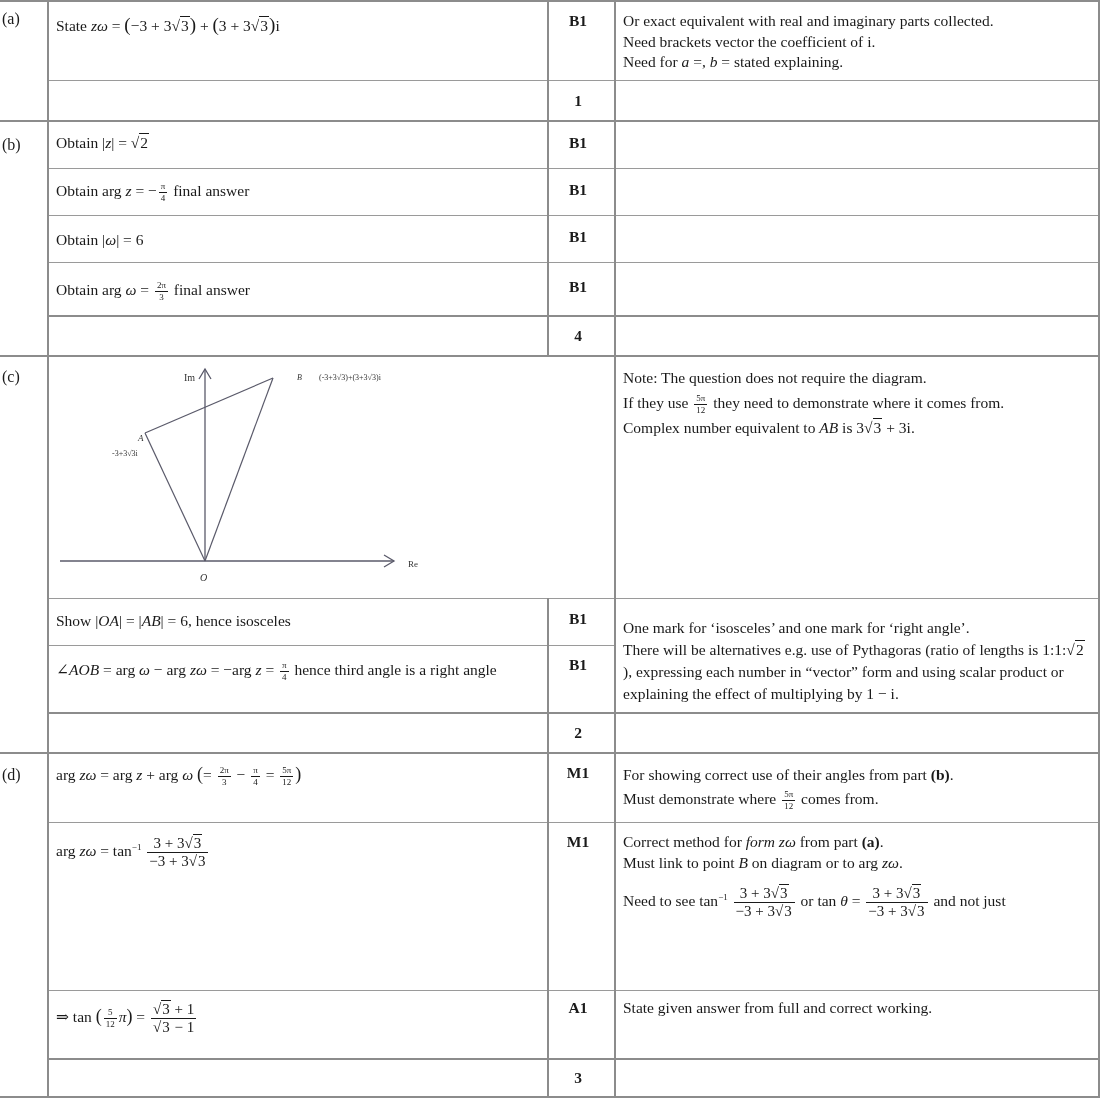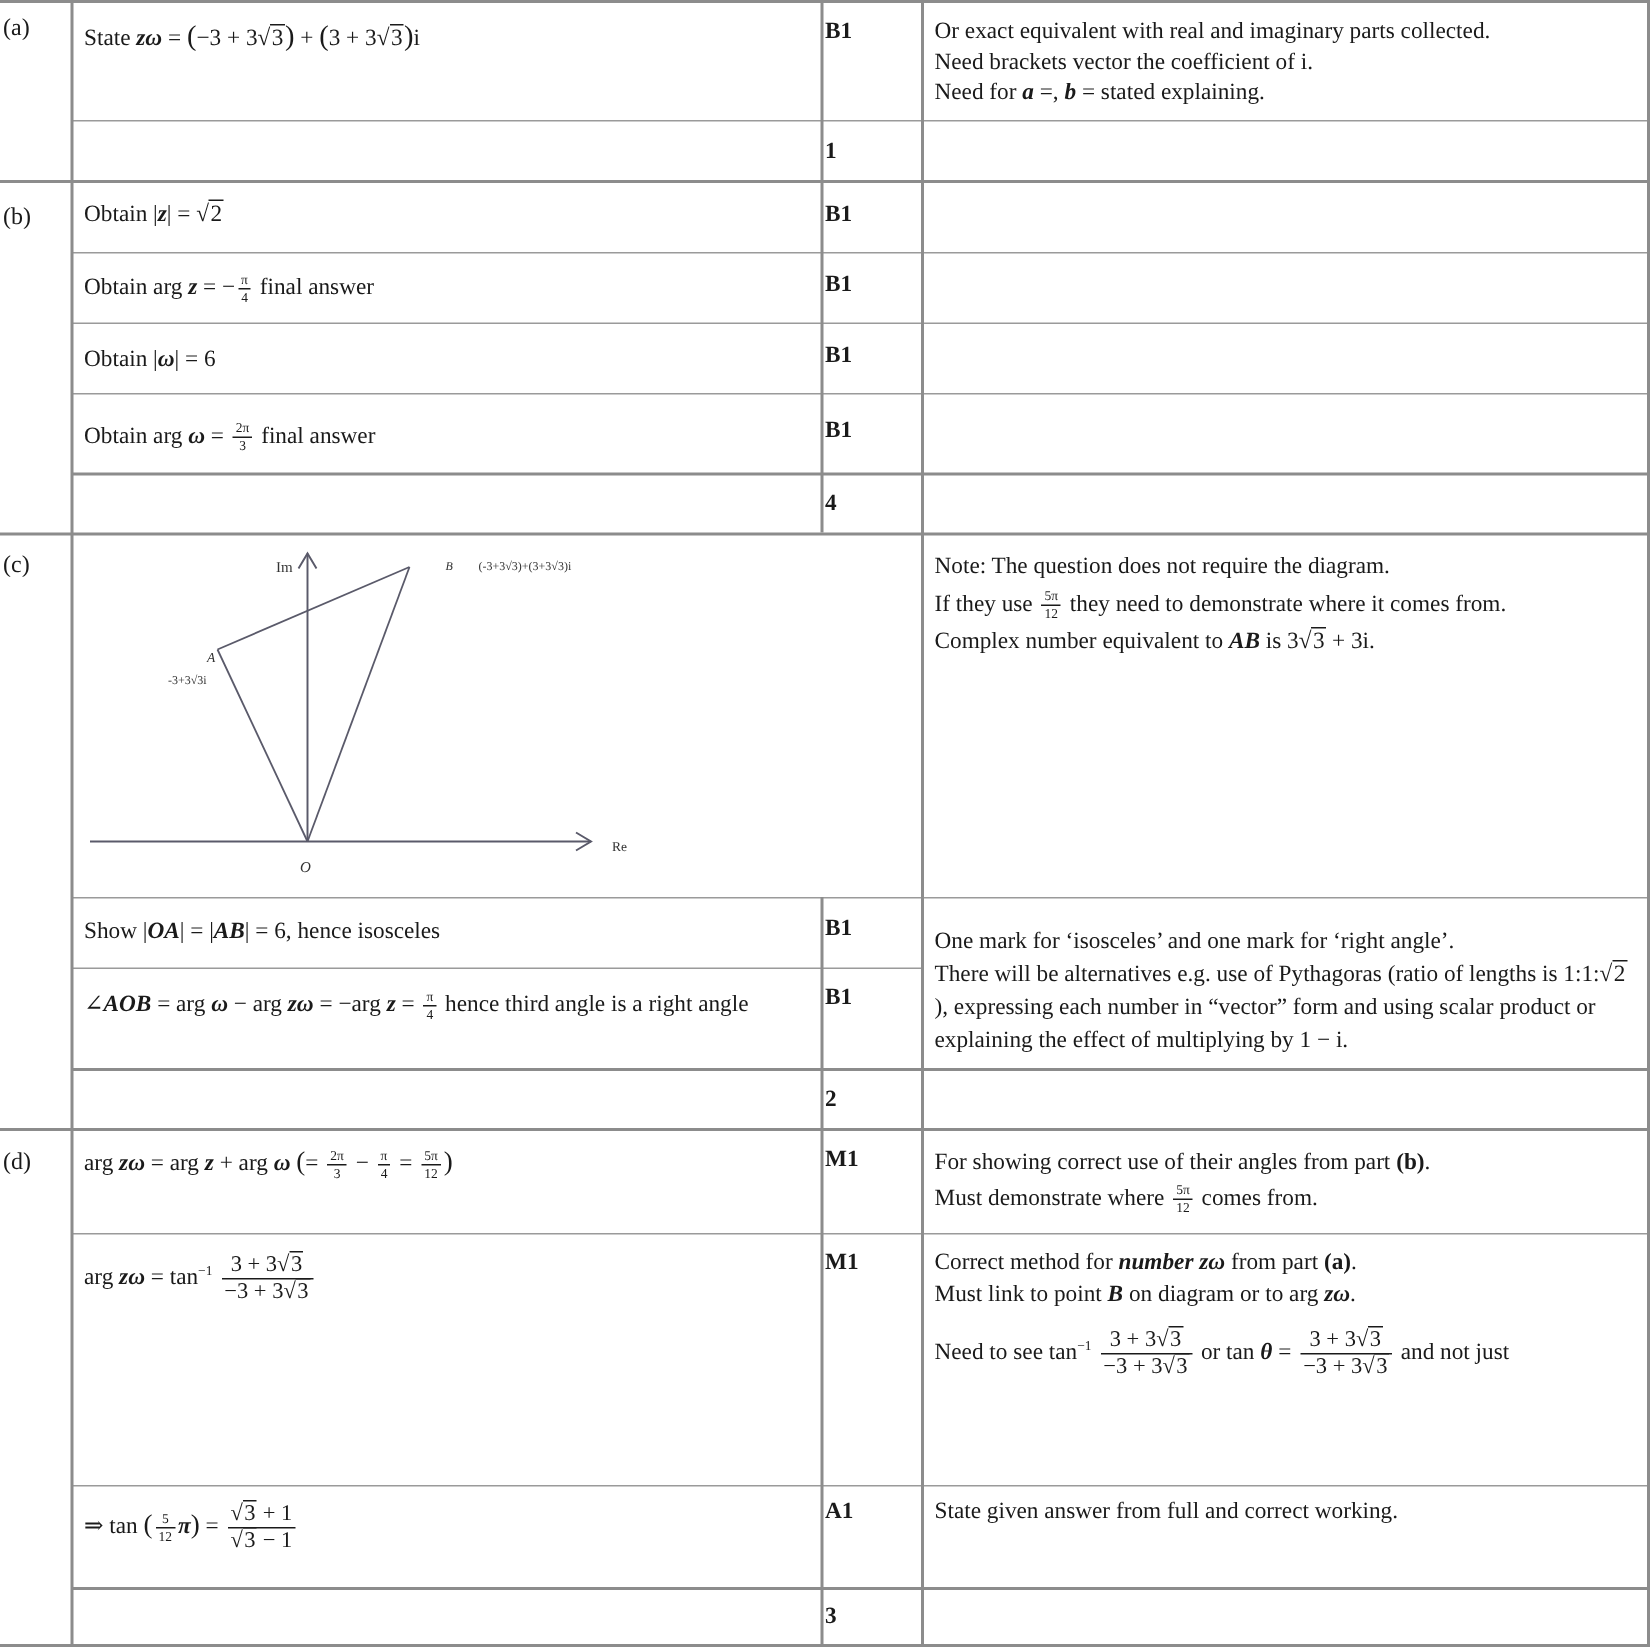--- a/index.html
+++ b/index.html
@@ -8,23 +8,23 @@
     font-family: "Liberation Serif", "DejaVu Serif", serif;
     color: #1a1a1a; font-size: 15px;
   }
   .grid { position: absolute; left: 0; top: 0; width: 1100px; height: 1098px; }
   .hl { position: absolute; height: 0; border-top: 2px solid #8c8c8c; }
   .hl.thin { border-top: 1px solid #9a9a9a; }
   .vl { position: absolute; width: 0; border-left: 2px solid #8c8c8c; }
   .cell { position: absolute; box-sizing: border-box; }
   .part { left: 2px; width: 44px; padding-top: 6px; font-size: 16px; }
   .ans { left: 56px; width: 488px; font-size: 15.5px; }
-  .mark { left: 550px; width: 56px; text-align: left; font-weight: bold; font-size: 15.5px; }
+  .mark { left: 550px; width: 56px; text-align: center; font-weight: bold; font-size: 15.5px; }
   .guide { left: 623px; width: 474px; font-size: 15.5px; line-height: 20.5px; }
-  .i { font-style: italic; font-weight: bold; }
+  .i { font-style: italic; }
   .b { font-weight: bold; }
   .frac { display: inline-block; vertical-align: middle; text-align: center; line-height: 1; margin: 0 2px; }
   .frac > span { display: block; }
   .frac .num { border-bottom: 1px solid #1a1a1a; padding: 0 2px 1px; }
   .frac .den { padding: 1px 2px 0; }
   .frac.small { font-size: 9px; }
   .frac.big { font-size: 15px; }
   .sqrt { border-top: 1px solid #1a1a1a; padding: 0 1px; }
   .sup { font-size: 9px; vertical-align: super; }
   svg text { font-family: "Liberation Serif", "DejaVu Serif", serif; }
@@ -149,21 +149,21 @@
 <div class="cell guide" style="top:763px;line-height:24px">
   <div>For showing correct use of their angles from part <span class="b">(b)</span>.</div>
   <div>Must demonstrate where <span class="frac small"><span class="num">5π</span><span class="den">12</span></span> comes from.</div>
 </div>
 
 <div class="cell ans" style="top:836px">
   arg <span class="i">zω</span> = tan<span class="sup">−1</span> <span class="frac big"><span class="num">3 + 3√<span class="sqrt">3</span></span><span class="den">−3 + 3√<span class="sqrt">3</span></span></span>
 </div>
 <div class="cell mark" style="top:833px">M1</div>
 <div class="cell guide" style="top:832px">
-  <div>Correct method for <span class="i">number</span> <span class="i">zω</span> from part <span class="b">(a)</span>.</div>
+  <div>Correct method for <span class="i">form</span> <span class="i">zω</span> from part <span class="b">(a)</span>.</div>
   <div>Must link to point <span class="i">B</span> on diagram or to arg <span class="i">zω</span>.</div>
   <div style="margin-top:6px;line-height:36px">Need to see tan<span class="sup">−1</span> <span class="frac big"><span class="num">3 + 3√<span class="sqrt">3</span></span><span class="den">−3 + 3√<span class="sqrt">3</span></span></span> or tan <span class="i">θ</span> = <span class="frac big"><span class="num">3 + 3√<span class="sqrt">3</span></span><span class="den">−3 + 3√<span class="sqrt">3</span></span></span> and not just</div>
 </div>
 
 <div class="cell ans" style="top:1002px">
   ⇒ tan <span style="font-size:18px">(</span><span class="frac small"><span class="num">5</span><span class="den">12</span></span><span class="i">π</span><span style="font-size:18px">)</span> = <span class="frac big"><span class="num">√<span class="sqrt">3</span> + 1</span><span class="den">√<span class="sqrt">3</span> − 1</span></span>
 </div>
 <div class="cell mark" style="top:999px">A1</div>
 <div class="cell guide" style="top:998px">State given answer from full and correct working.</div>
 

